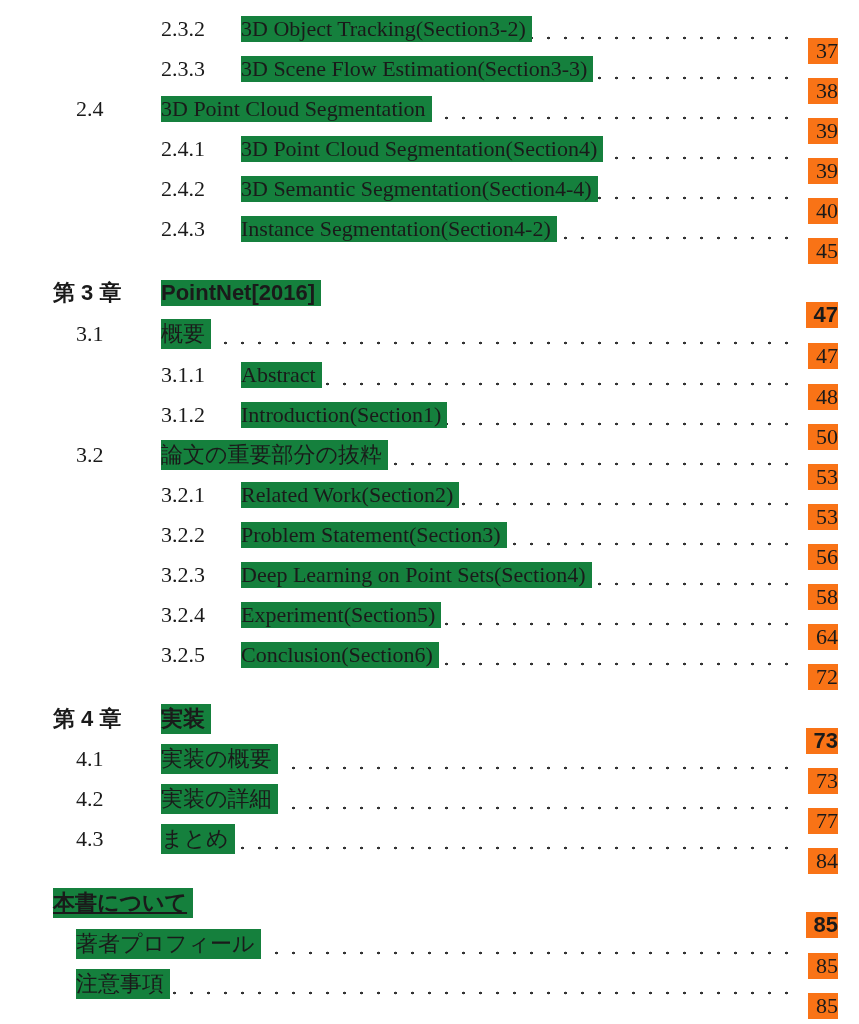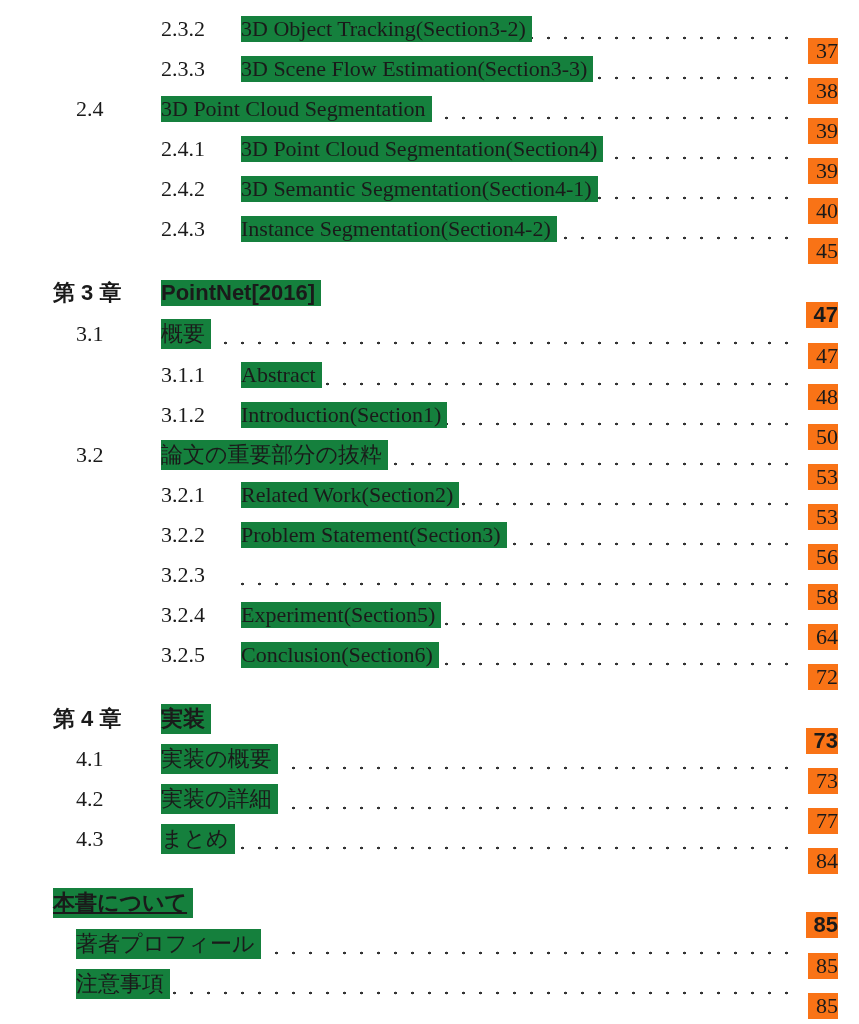--- a/index.html
+++ b/index.html
@@ -70,21 +70,21 @@
   <div class="row sub" style="top:129px">
     <span class="num">2.4.1</span>
     <span class="leader"></span>
     <span class="title">3D Point Cloud Segmentation(Section4)</span>
     <span class="page">39</span>
   </div>
 
   <div class="row sub" style="top:169px">
     <span class="num">2.4.2</span>
     <span class="leader"></span>
-    <span class="title">3D Semantic Segmentation(Section4-1)</span>
+    <span class="title">3D Semantic Segmentation(Section4-4)</span>
     <span class="page">40</span>
   </div>
 
   <div class="row sub" style="top:209px">
     <span class="num">2.4.3</span>
     <span class="leader"></span>
     <span class="title">Instance Segmentation(Section4-2)</span>
     <span class="page">45</span>
   </div>
 
@@ -132,20 +132,21 @@
   <div class="row sub" style="top:515px">
     <span class="num">3.2.2</span>
     <span class="leader"></span>
     <span class="title">Problem Statement(Section3)</span>
     <span class="page">56</span>
   </div>
 
   <div class="row sub" style="top:555px">
     <span class="num">3.2.3</span>
     <span class="leader"></span>
+    <span class="title">Deep Learning on Point Sets(Section4)</span>
     <span class="page">58</span>
   </div>
 
   <div class="row sub" style="top:595px">
     <span class="num">3.2.4</span>
     <span class="leader"></span>
     <span class="title">Experiment(Section5)</span>
     <span class="page">64</span>
   </div>
 

